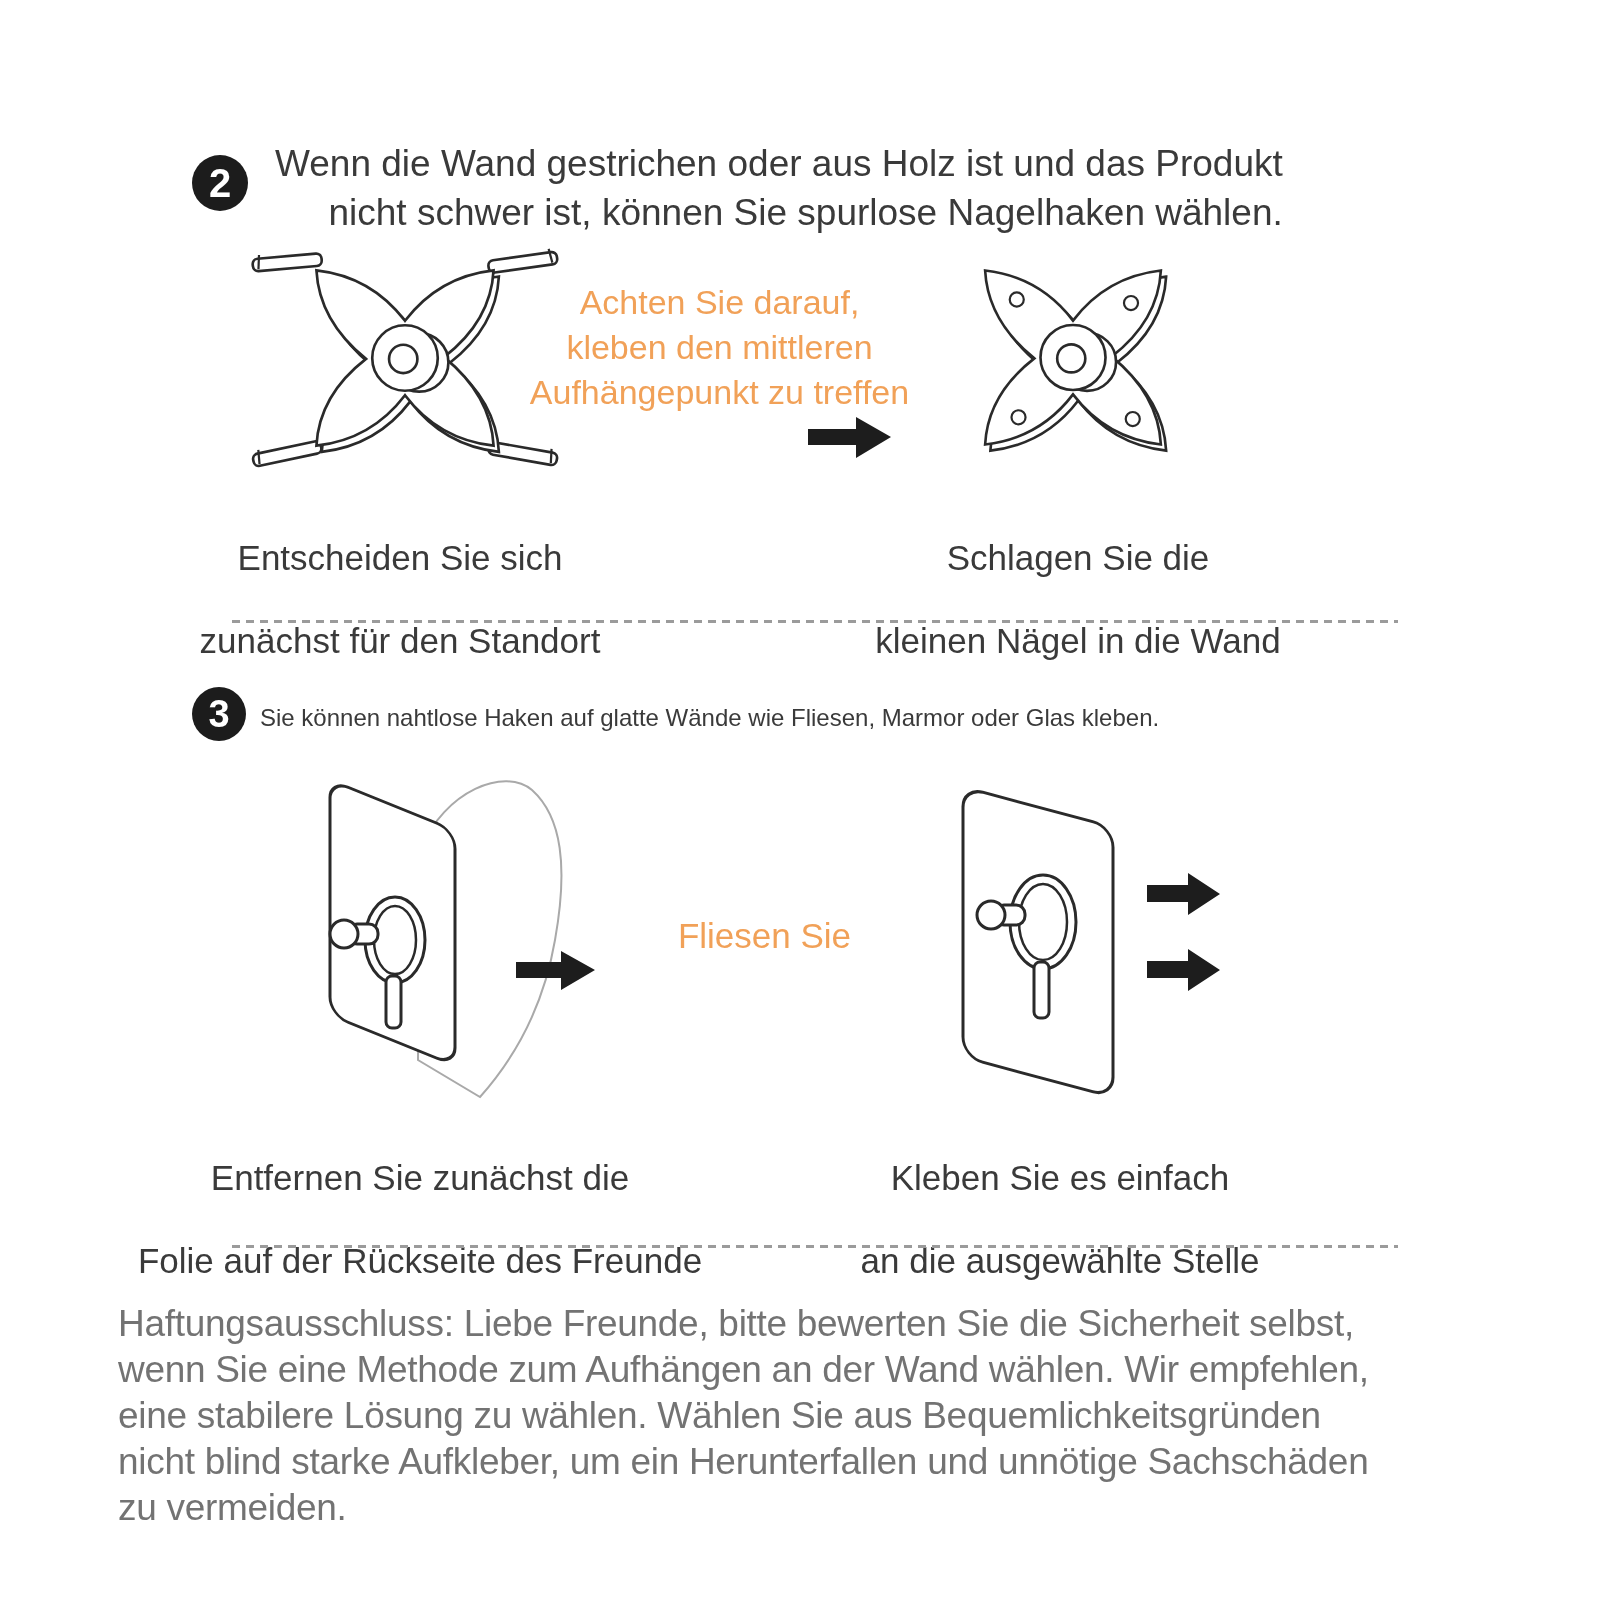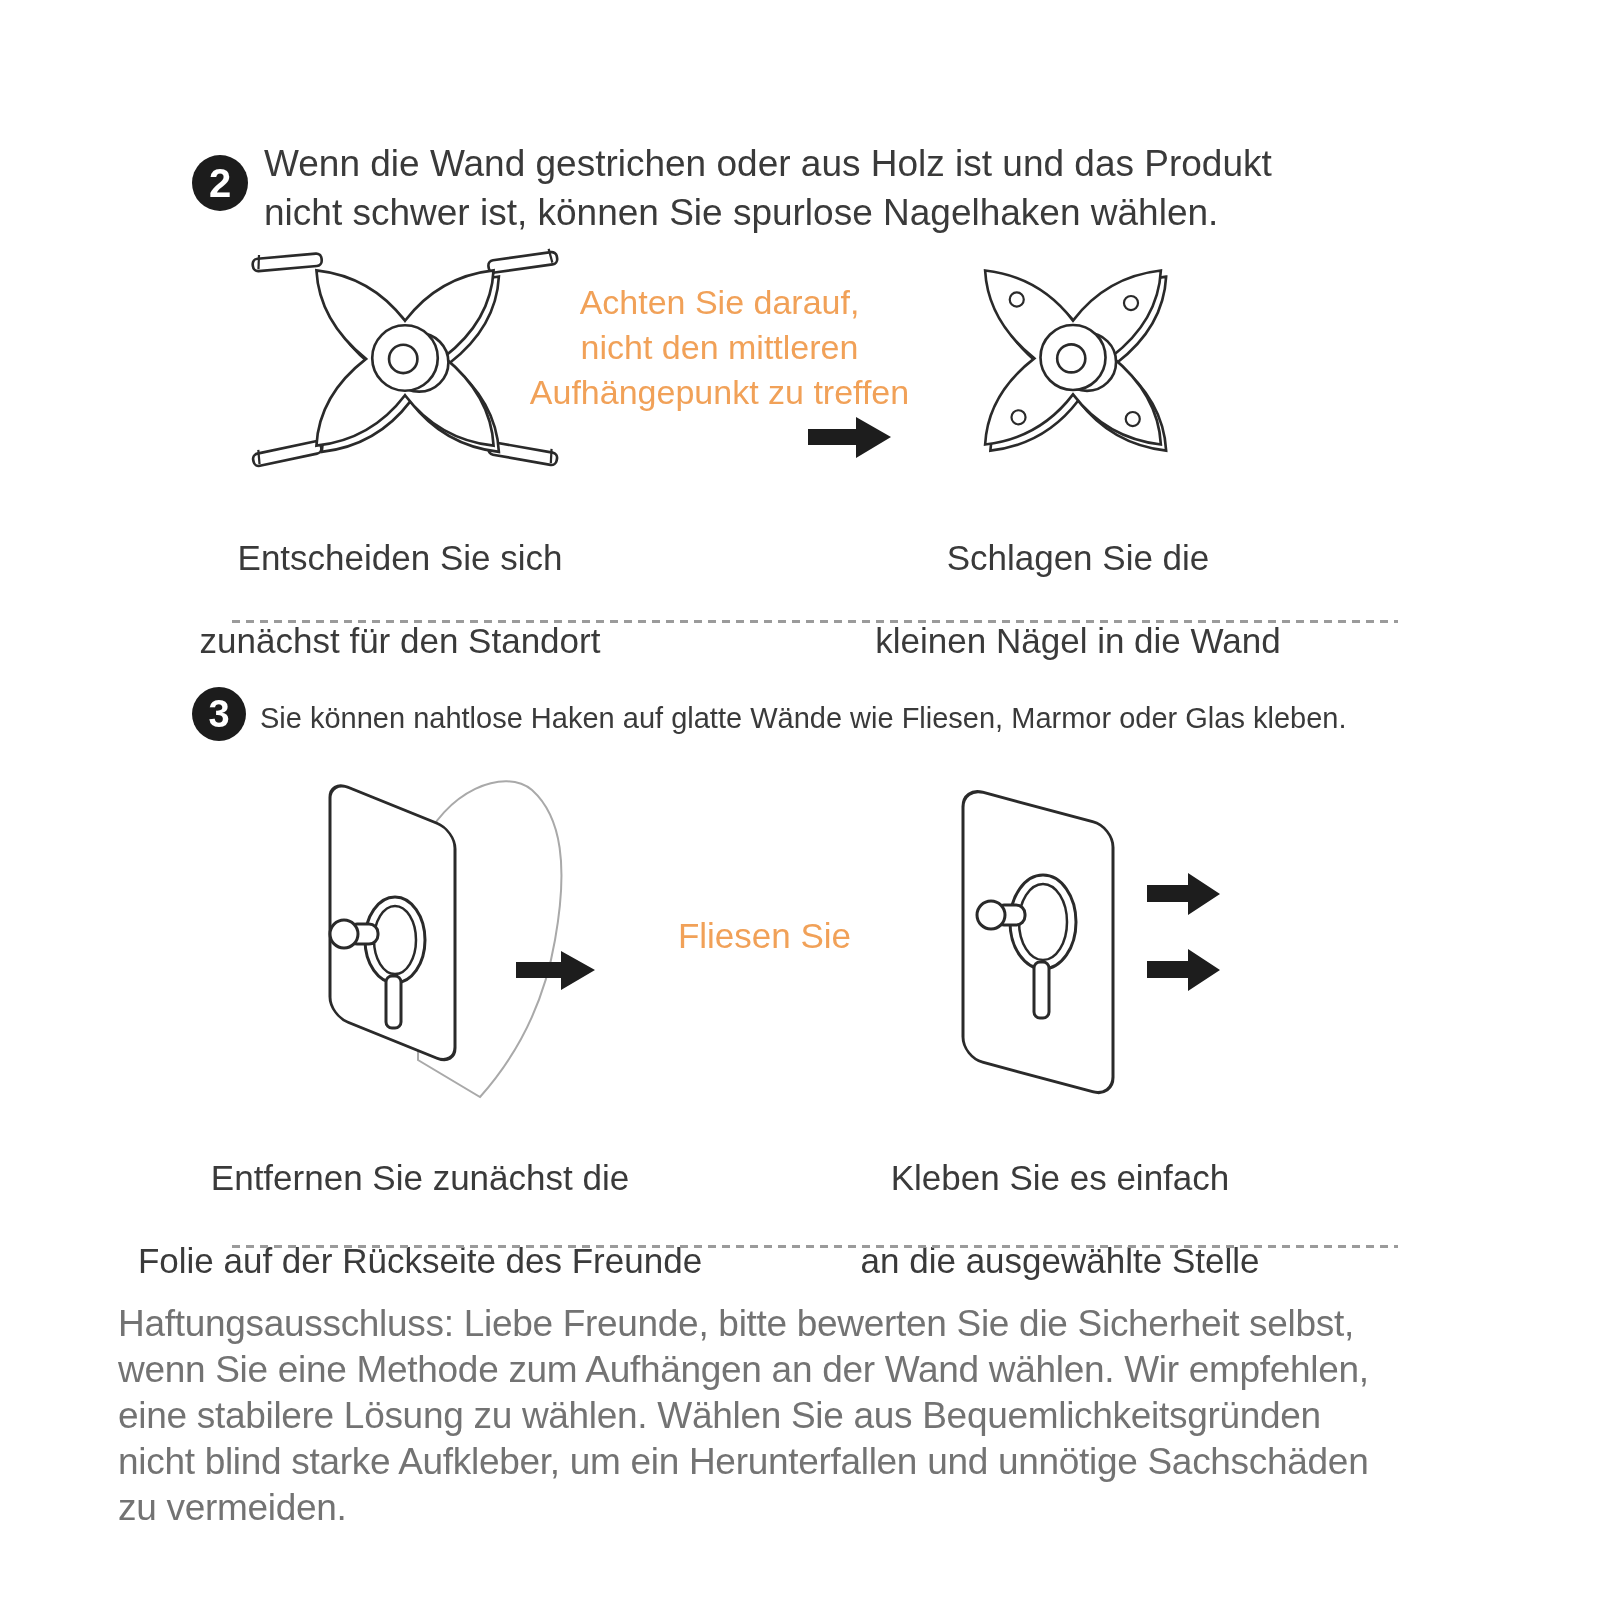--- a/index.html
+++ b/index.html
@@ -7,21 +7,21 @@
     position:relative;width:1600px;height:1600px;background:#ffffff;
     font-family:"Liberation Sans","DejaVu Sans",sans-serif;color:#3a3a3a;overflow:hidden;
   }
   .abs{position:absolute;}
   .badge{
     width:56px;height:56px;border-radius:50%;background:#1c1c1c;color:#ffffff;
     display:flex;align-items:center;justify-content:center;
     font-size:40px;font-weight:bold;
   }
   .heading{font-size:37px;line-height:49px;color:#3a3a3a;white-space:nowrap;}
-  .heading3{font-size:29px;line-height:40px;color:#3a3a3a;white-space:nowrap;}
+  .heading3{font-size:24px;line-height:40px;color:#3a3a3a;white-space:nowrap;}
   .caption{font-size:35px;line-height:45px;color:#3a3a3a;text-align:center;}
   .caption div{white-space:nowrap;margin-top:38px;}
   .note{font-size:34px;line-height:45px;color:#f1a158;text-align:center;}
   .note div{white-space:nowrap;margin-left:19px;}
   .divider{
     height:3px;
     background:repeating-linear-gradient(90deg,#9b9b9b 0 8px,transparent 8px 14px);
   }
   .disclaimer{font-size:37px;line-height:46px;color:#737373;letter-spacing:-0.3px;}
   .disclaimer div{white-space:nowrap;}
@@ -33,21 +33,21 @@
 </style>
 </head>
 <body>
 
 <div id="canvas">
 
   <div class="badge abs" style="left:192px;top:155px;">
     <span>2</span>
   </div>
 
-  <div class="heading abs" style="left:264px;top:139px;">
+  <div class="heading abs" style="left:275px;top:139px;text-align:right;">
     <div>Wenn die Wand gestrichen oder aus Holz ist und das Produkt</div>
     <div>nicht schwer ist, können Sie spurlose Nagelhaken wählen.</div>
   </div>
 
   <svg class="abs" style="left:250px;top:238px;" width="310" height="240" viewBox="-175 -135 350 270">
 
     <g>
       <rect class="ln" x="-172" y="-115" width="78" height="14" rx="6" transform="rotate(-5 -133 -108)"></rect>
       <line class="lnthin" x1="-164" y1="-119" x2="-166" y2="-103" transform="rotate(-5 -133 -108)"></line>
     </g>
@@ -67,21 +67,21 @@
     <path class="ln" transform="translate(6,7)" d="M 0,-42 Q 38,-92 100,-99 Q 97,-42 44,-1 Q 97,42 100,99 Q 38,92 0,42 Q -38,92 -100,99 Q -97,42 -44,1 Q -97,-42 -100,-99 Q -38,-92 0,-42 Z"></path>
     <path class="ln" d="M 0,-42 Q 38,-92 100,-99 Q 97,-42 44,-1 Q 97,42 100,99 Q 38,92 0,42 Q -38,92 -100,99 Q -97,42 -44,1 Q -97,-42 -100,-99 Q -38,-92 0,-42 Z"></path>
 
     <circle class="ln" cx="16" cy="5" r="33"></circle>
     <circle class="ln" cx="0" cy="0" r="37"></circle>
     <circle class="ln" cx="-2" cy="1" r="16"></circle>
   </svg>
 
   <div class="note abs" style="left:495px;top:280px;width:430px;">
     <div>Achten Sie darauf,</div>
-    <div>nicht den mittleren</div>
+    <div>kleben den mittleren</div>
     <div>Aufhängepunkt zu treffen</div>
   </div>
 
   <svg class="abs" style="left:808px;top:416px;" width="84" height="43" viewBox="0 0 84 43">
     <polygon class="arrow" points="0,13 48,13 48,1 83,21 48,42 48,29 0,29"></polygon>
   </svg>
 
   <svg class="abs" style="left:928px;top:243px;" width="290" height="229" viewBox="-165 -130 330 260">
     <path class="ln" transform="translate(6,7)" d="M 0,-42 Q 38,-92 100,-99 Q 97,-42 44,-1 Q 97,42 100,99 Q 38,92 0,42 Q -38,92 -100,99 Q -97,42 -44,1 Q -97,-42 -100,-99 Q -38,-92 0,-42 Z"></path>
     <path class="ln" d="M 0,-42 Q 38,-92 100,-99 Q 97,-42 44,-1 Q 97,42 100,99 Q 38,92 0,42 Q -38,92 -100,99 Q -97,42 -44,1 Q -97,-42 -100,-99 Q -38,-92 0,-42 Z"></path>

